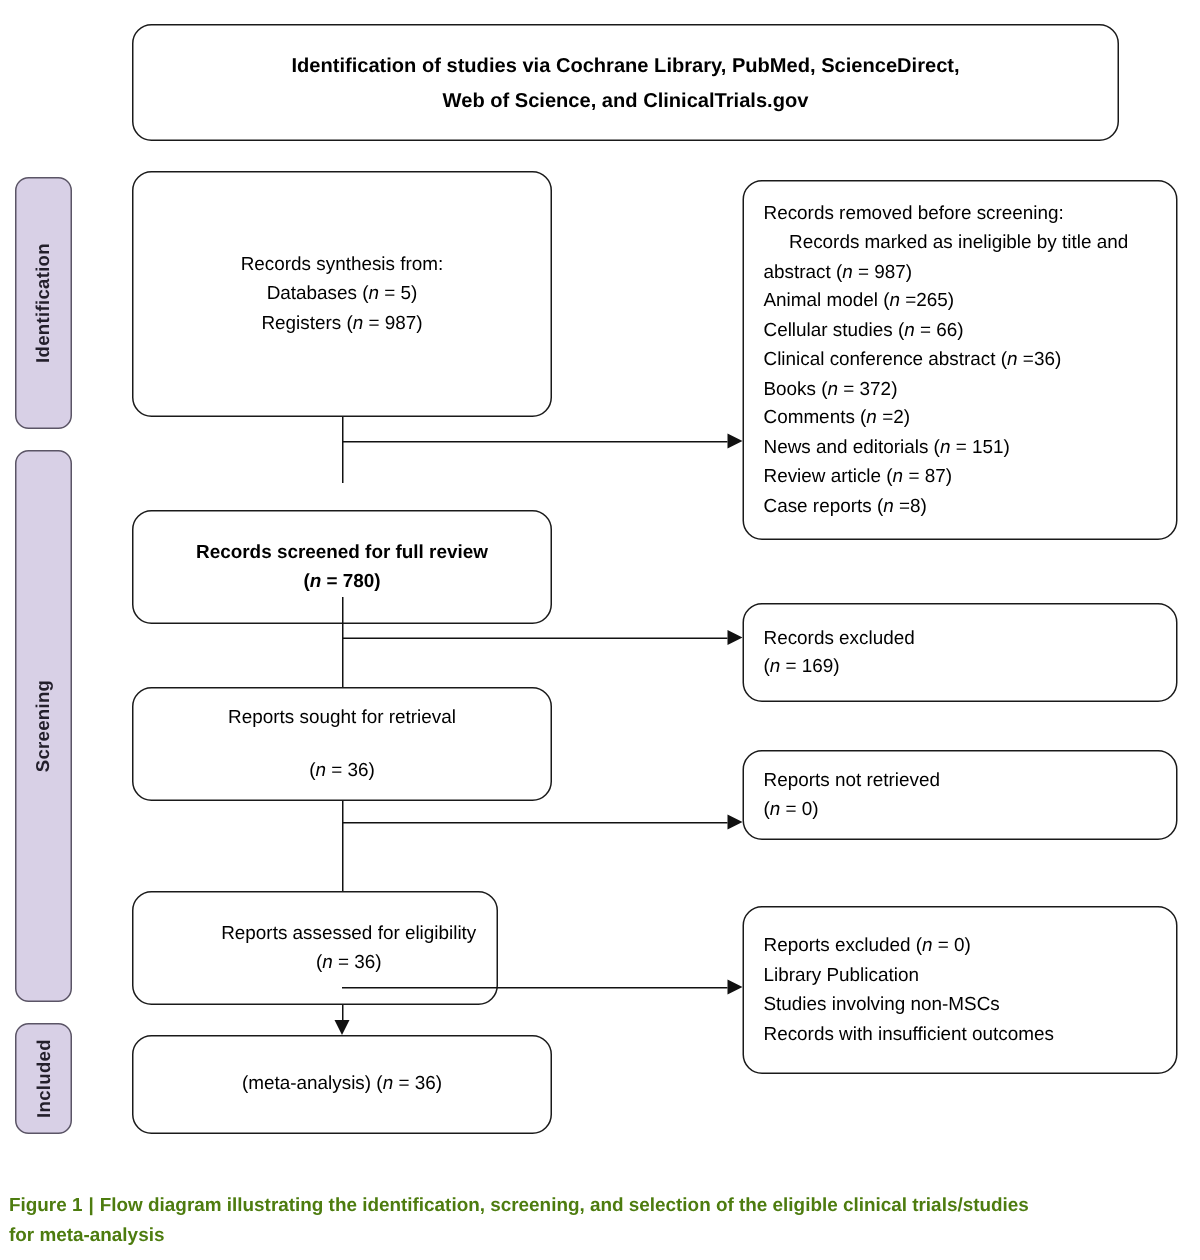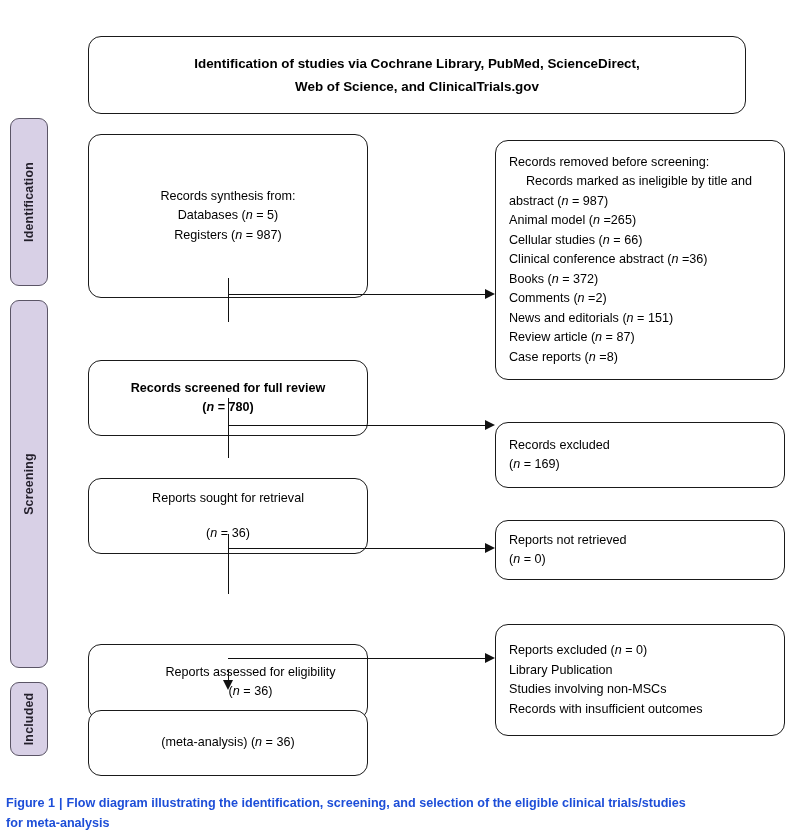--- a/index.html
+++ b/index.html
@@ -23,21 +23,20 @@
   
   .box {
     position: absolute;
     box-sizing: border-box;
     border: 1.6px solid #1a1a1a;
     border-radius: 13px;
     background: #ffffff;
     display: flex;
     flex-direction: column;
     justify-content: center;
-    margin-top: 20px;
   }
   .box.center  { align-items: center; text-align: center; }
   .box.left    { align-items: flex-start; text-align: left; }
 
   .line {
     font-size: 12.6px;
     line-height: 19.5px;
     color: #000;
     white-space: pre;
   }
@@ -101,21 +100,21 @@
 
   
   .caption {
     position: absolute;
     left: 6px;
     top: 793px;
     width: 790px;
     font-size: 12.6px;
     line-height: 20px;
     font-weight: bold;
-    color: #1d4ed8;
+    color: #4d7c0f;
   }
   .caption .sep { padding: 0 4px; }
 </style>
 </head>
 <body>
 
 <div id="stage">
 
   <div class="box center header-box" style="left:88px; top:16px; width:658px; height:78px;">
     <div class="line header-box">Identification of studies via Cochrane Library, PubMed, ScienceDirect,</div>
@@ -141,21 +140,21 @@
   <div class="box center" style="left:88px; top:340px; width:280px; height:76px;font-weight:bold;">
     <div class="line">Records screened for full review</div>
     <div class="line">(<i>n</i> = 780)</div>
   </div>
 
   <div class="box center" style="left:88px; top:458px; width:280px; height:76px;gap:16px;">
     <div class="line">Reports sought for retrieval</div>
     <div class="line">(<i>n</i> = 36)</div>
   </div>
 
-  <div class="box center" style="left:88px; top:624px; width:280px; height:76px;padding-left:45px;">
+  <div class="box center" style="left:88px; top:594px; width:244px; height:76px;padding-left:45px;">
     <div class="line">Reports assessed for eligibility</div>
     <div class="line">(<i>n</i> = 36)</div>
   </div>
 
   <div class="box center" style="left:88px; top:690px; width:280px; height:66px;">
     <div class="line">(meta-analysis) (<i>n</i> = 36)</div>
   </div>
 
   <div class="box left" style="left:495px; top:120px; width:290px; height:240px; padding:10px 10px 10px 13px;">
     <div class="line">Records removed before screening:</div>

